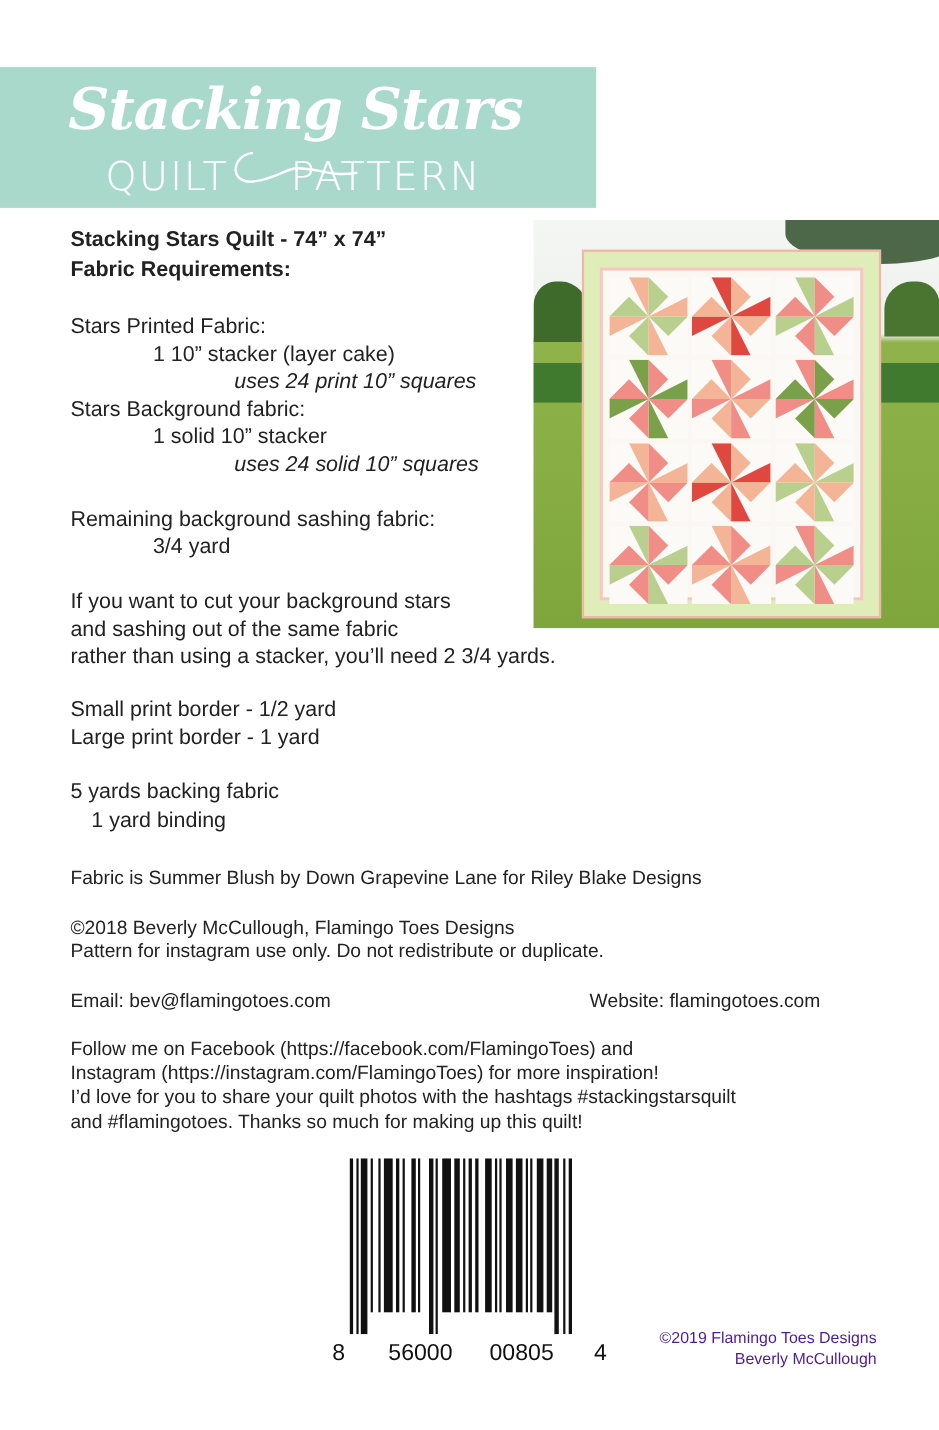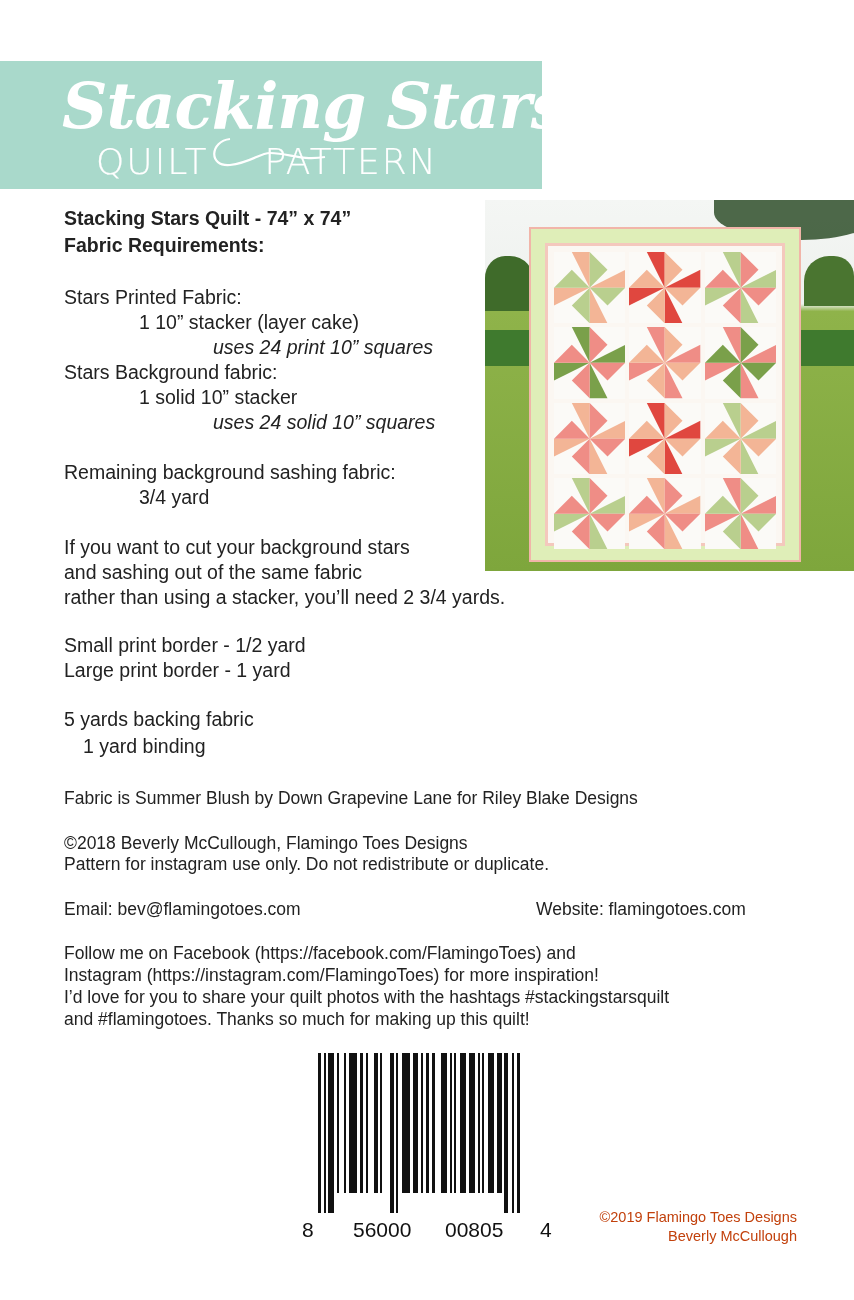--- a/index.html
+++ b/index.html
@@ -8,21 +8,21 @@
     background:#ffffff; color:#222222;
     font-family:"Liberation Sans", "DejaVu Sans", sans-serif;
   }
   .banner {
     position:absolute; left:0; top:61px; width:542px; height:128px;
     background:#a9d9cb;
   }
   .banner .script {
     position:absolute; left:62px; top:8px;
     font-family:"DejaVu Serif", serif; font-style:italic; font-weight:bold;
-    font-size:63px; color:#ffffff; letter-spacing:-1px; white-space:nowrap;
+    font-size:52px; color:#ffffff; letter-spacing:-1px; white-space:nowrap;
   }
   .banner .sub {
     position:absolute; left:96px; top:80px;
     font-family:"DejaVu Sans", sans-serif; font-weight:200;
     font-size:36px; color:#ffffff; letter-spacing:2px; white-space:nowrap;
     -webkit-text-stroke:0.2px #ffffff; font-stretch:condensed;
   }
   .banner .sub span.gap { display:inline-block; width:56px; }
   .banner svg.swash { position:absolute; left:200px; top:70px; }
 
@@ -48,21 +48,21 @@
     position:absolute; left:14px; top:14px; right:14px; bottom:14px;
     background:#fbf7f2; border:3px solid #f4c8bd;
     display:grid; grid-template-columns:repeat(3,1fr); grid-template-rows:repeat(4,1fr);
     gap:4px; padding:6px; box-sizing:border-box;
   }
   .blk { position:relative; background:#fbfaf7; }
   .blk svg { width:100%; height:100%; display:block; }
 
   .barcode { position:absolute; left:316px; top:1053px; width:230px; height:160px; }
   .barnum { position:absolute; top:1218px; font-size:21px; color:#111; font-family:"Liberation Sans", sans-serif; }
-  .credit { position:absolute; right:57px; top:1208px; text-align:right; font-size:14.5px; line-height:19px; color:#c2410c; }
+  .credit { position:absolute; right:57px; top:1208px; text-align:right; font-size:14.5px; line-height:19px; color:#4c1d95; }
 </style>
 </head>
 <body>
 
 <div class="banner">
   <div class="script">Stacking Stars</div>
   <svg class="swash" width="140" height="40" viewBox="0 0 140 40">
     <path d="M30 8 C10 10 8 36 30 34 C50 32 60 22 70 22 C90 22 100 30 125 26" stroke="#ffffff" stroke-width="2.2" fill="none"></path>
   </svg>
   <div class="sub">

